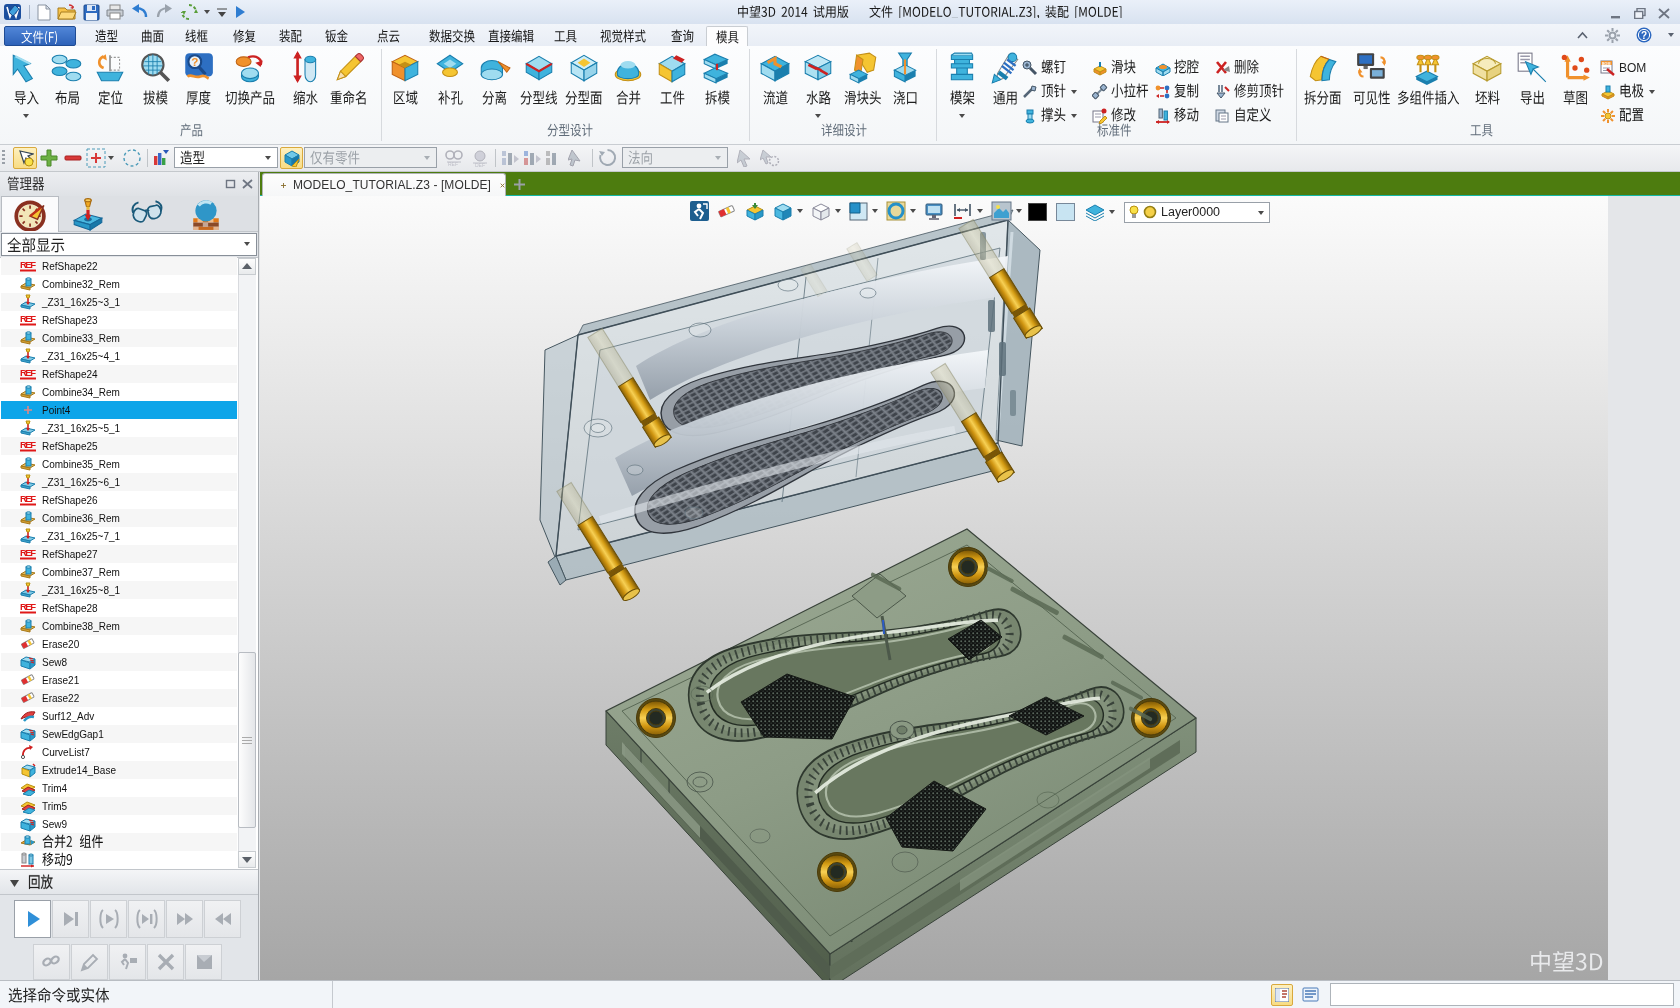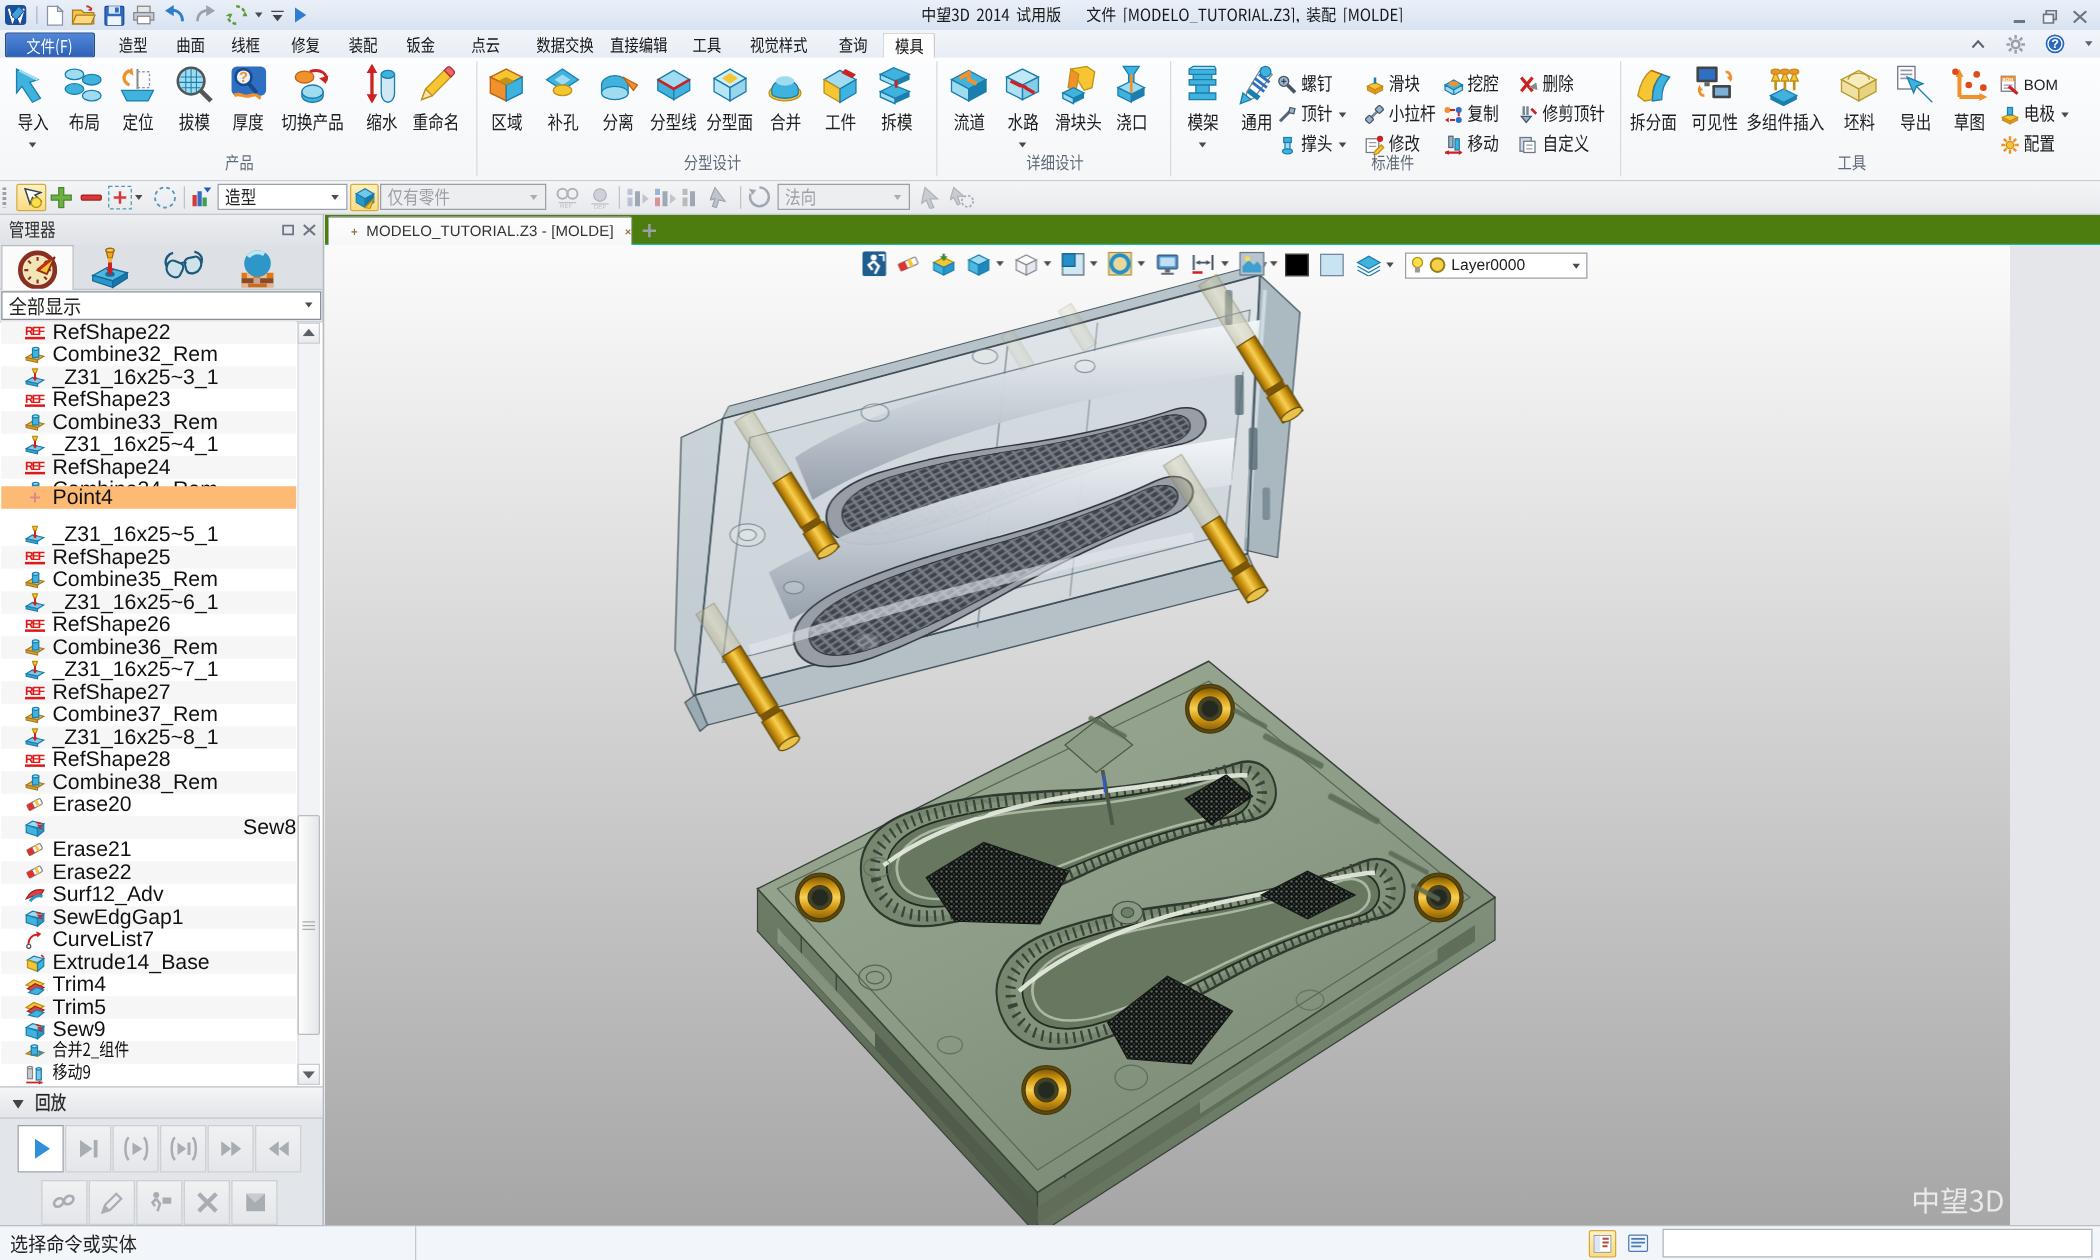--- a/index.html
+++ b/index.html
@@ -25,21 +25,21 @@
 .gsep{position:absolute;top:3px;height:92px;width:1px;background:#d7dade}
 .da{display:inline-block;width:0;height:0;border-left:3.5px solid transparent;border-right:3.5px solid transparent;border-top:4px solid #4a4a4a}
 .tbtn{height:22px;display:flex;align-items:center;justify-content:center}
 .tbtn.hl{background:linear-gradient(#fdf0c0,#f8dc84);border:1px solid #d9a93c;border-radius:2px}
 .combo{background:#fff;border:1px solid #99a0a8;height:21px;display:flex;align-items:center;padding-left:5px;position:relative;color:#222}
 .combo .ca{position:absolute;right:6px;top:8px}
 .combo.dis{background:#eceef0;color:#9aa0a6}
 .combo.dis .da{border-top-color:#a8aeb4}
 .lrow{position:absolute;left:1px;width:236px;height:18px;display:flex;align-items:center}
 .lrow .lic{width:16px;height:16px;margin-left:19px;flex:none}
-.lrow .ltx{margin-left:6px;font-size:17px;color:#111;white-space:nowrap}
+.lrow .ltx{margin-left:6px;font-size:10px;color:#111;white-space:nowrap}
 .pbtn{border:1px solid #c8cbce;background:linear-gradient(#f2f3f4,#e6e8ea);display:flex;align-items:center;justify-content:center}
 </style></head><body>
 <svg width="0" height="0" style="position:absolute">
     <defs>
       <path id="z28" d="M239 1076 295 1051C209 909 168 739 168 569C168 400 209 231 295 88L239 62C147 212 92 373 92 569C92 766 147 927 239 1076Z"></path>
       <path id="z29" d="M99 1076C191 927 246 766 246 569C246 373 191 212 99 62L42 88C128 231 171 400 171 569C171 739 128 909 42 1051Z"></path>
       <path id="z2c" d="M75 1070C165 1032 221 957 221 861C221 794 192 754 144 754C107 754 75 778 75 818C75 858 106 882 142 882L153 881C152 941 115 989 53 1016Z"></path>
       <path id="z2e" d="M139 893C175 893 205 865 205 824C205 782 175 754 139 754C102 754 73 782 73 824C73 865 102 893 139 893Z"></path>
       <path id="z30" d="M278 893C417 893 506 767 506 511C506 257 417 134 278 134C138 134 50 257 50 511C50 767 138 893 278 893ZM278 819C195 819 138 726 138 511C138 297 195 206 278 206C361 206 418 297 418 511C418 726 361 819 278 819Z"></path>
       <path id="z31" d="M88 880H490V804H343V147H273C233 170 186 187 121 199V257H252V804H88Z"></path>
@@ -1127,21 +1127,21 @@
     </div>
 <div class="lrow" style="top:211px;">
       <svg class="lic" width="16" height="16" viewBox="0 0 16 16">
         <path d="M1 10l5-3 9 2-5 3z" fill="#e8bb5a" stroke="#a87818"></path>
         <path d="M1 10v2l9 2v-2z" fill="#d4a336" stroke="#a87818"></path>
         <rect x="6" y="3" width="5" height="7" fill="#3fb3dd" stroke="#1a7fae"></rect>
         <ellipse cx="8.5" cy="3" rx="2.5" ry="1.2" fill="#9fdcf0" stroke="#1a7fae"></ellipse>
       </svg>
       <span class="ltx">Combine34_Rem</span>
     </div>
-<div class="lrow" style="top:217px;background:#fdba74;">
+<div class="lrow" style="top:229px;background:#0ea5e9;">
       <svg class="lic" width="16" height="16" viewBox="0 0 16 16">
         <path d="M8 4v8M4 8h8" stroke="#e08888" stroke-width="1.6"></path>
       </svg>
       <span class="ltx">Point4</span>
     </div>
 <div class="lrow" style="top:247px;">
       <svg class="lic" width="16" height="16" viewBox="0 0 16 16">
         <path d="M1 11l5-3 9 2-5 3z" fill="#7fc8e4" stroke="#1a7fae"></path>
         <path d="M1 11v2l9 2v-2z" fill="#3fa3cc" stroke="#1a7fae"></path>
         <path d="M8 4v6" stroke="#d02020" stroke-width="1.6"></path>
@@ -1245,21 +1245,21 @@
       <span class="ltx">Combine38_Rem</span>
     </div>
 <div class="lrow" style="top:463px;">
       <svg class="lic" width="16" height="16" viewBox="0 0 16 16">
         <rect x="2" y="5" width="12" height="5" rx="1" transform="rotate(-28 8 8)" fill="#fff" stroke="#888"></rect>
         <rect x="2" y="5" width="5" height="5" transform="rotate(-28 8 8)" fill="#e03030"></rect>
         <rect x="9" y="5" width="2.4" height="5" transform="rotate(-28 8 8)" fill="#f5c532"></rect>
       </svg>
       <span class="ltx">Erase20</span>
     </div>
-<div class="lrow" style="top:481px;background:#f6f6f6;justify-content:space-between;">
+<div class="lrow" style="top:481px;background:#f6f6f6;">
       <svg class="lic" width="16" height="16" viewBox="0 0 16 16">
         <path d="M1 6l5-3 9 2-5 3z" fill="#9fdcf0" stroke="#1a7fae"></path>
         <path d="M1 6v6l9 3V9z" fill="#3fb3dd" stroke="#1a7fae"></path>
         <path d="M15 5v6l-5 4V9z" fill="#2898c8" stroke="#1a7fae"></path>
         <path d="M9 4l4 1M10 6l4 1M11 8l3 1" stroke="#d02020" stroke-width="1.2"></path>
       </svg>
       <span class="ltx">Sew8</span>
     </div>
 <div class="lrow" style="top:499px;">
       <svg class="lic" width="16" height="16" viewBox="0 0 16 16">

